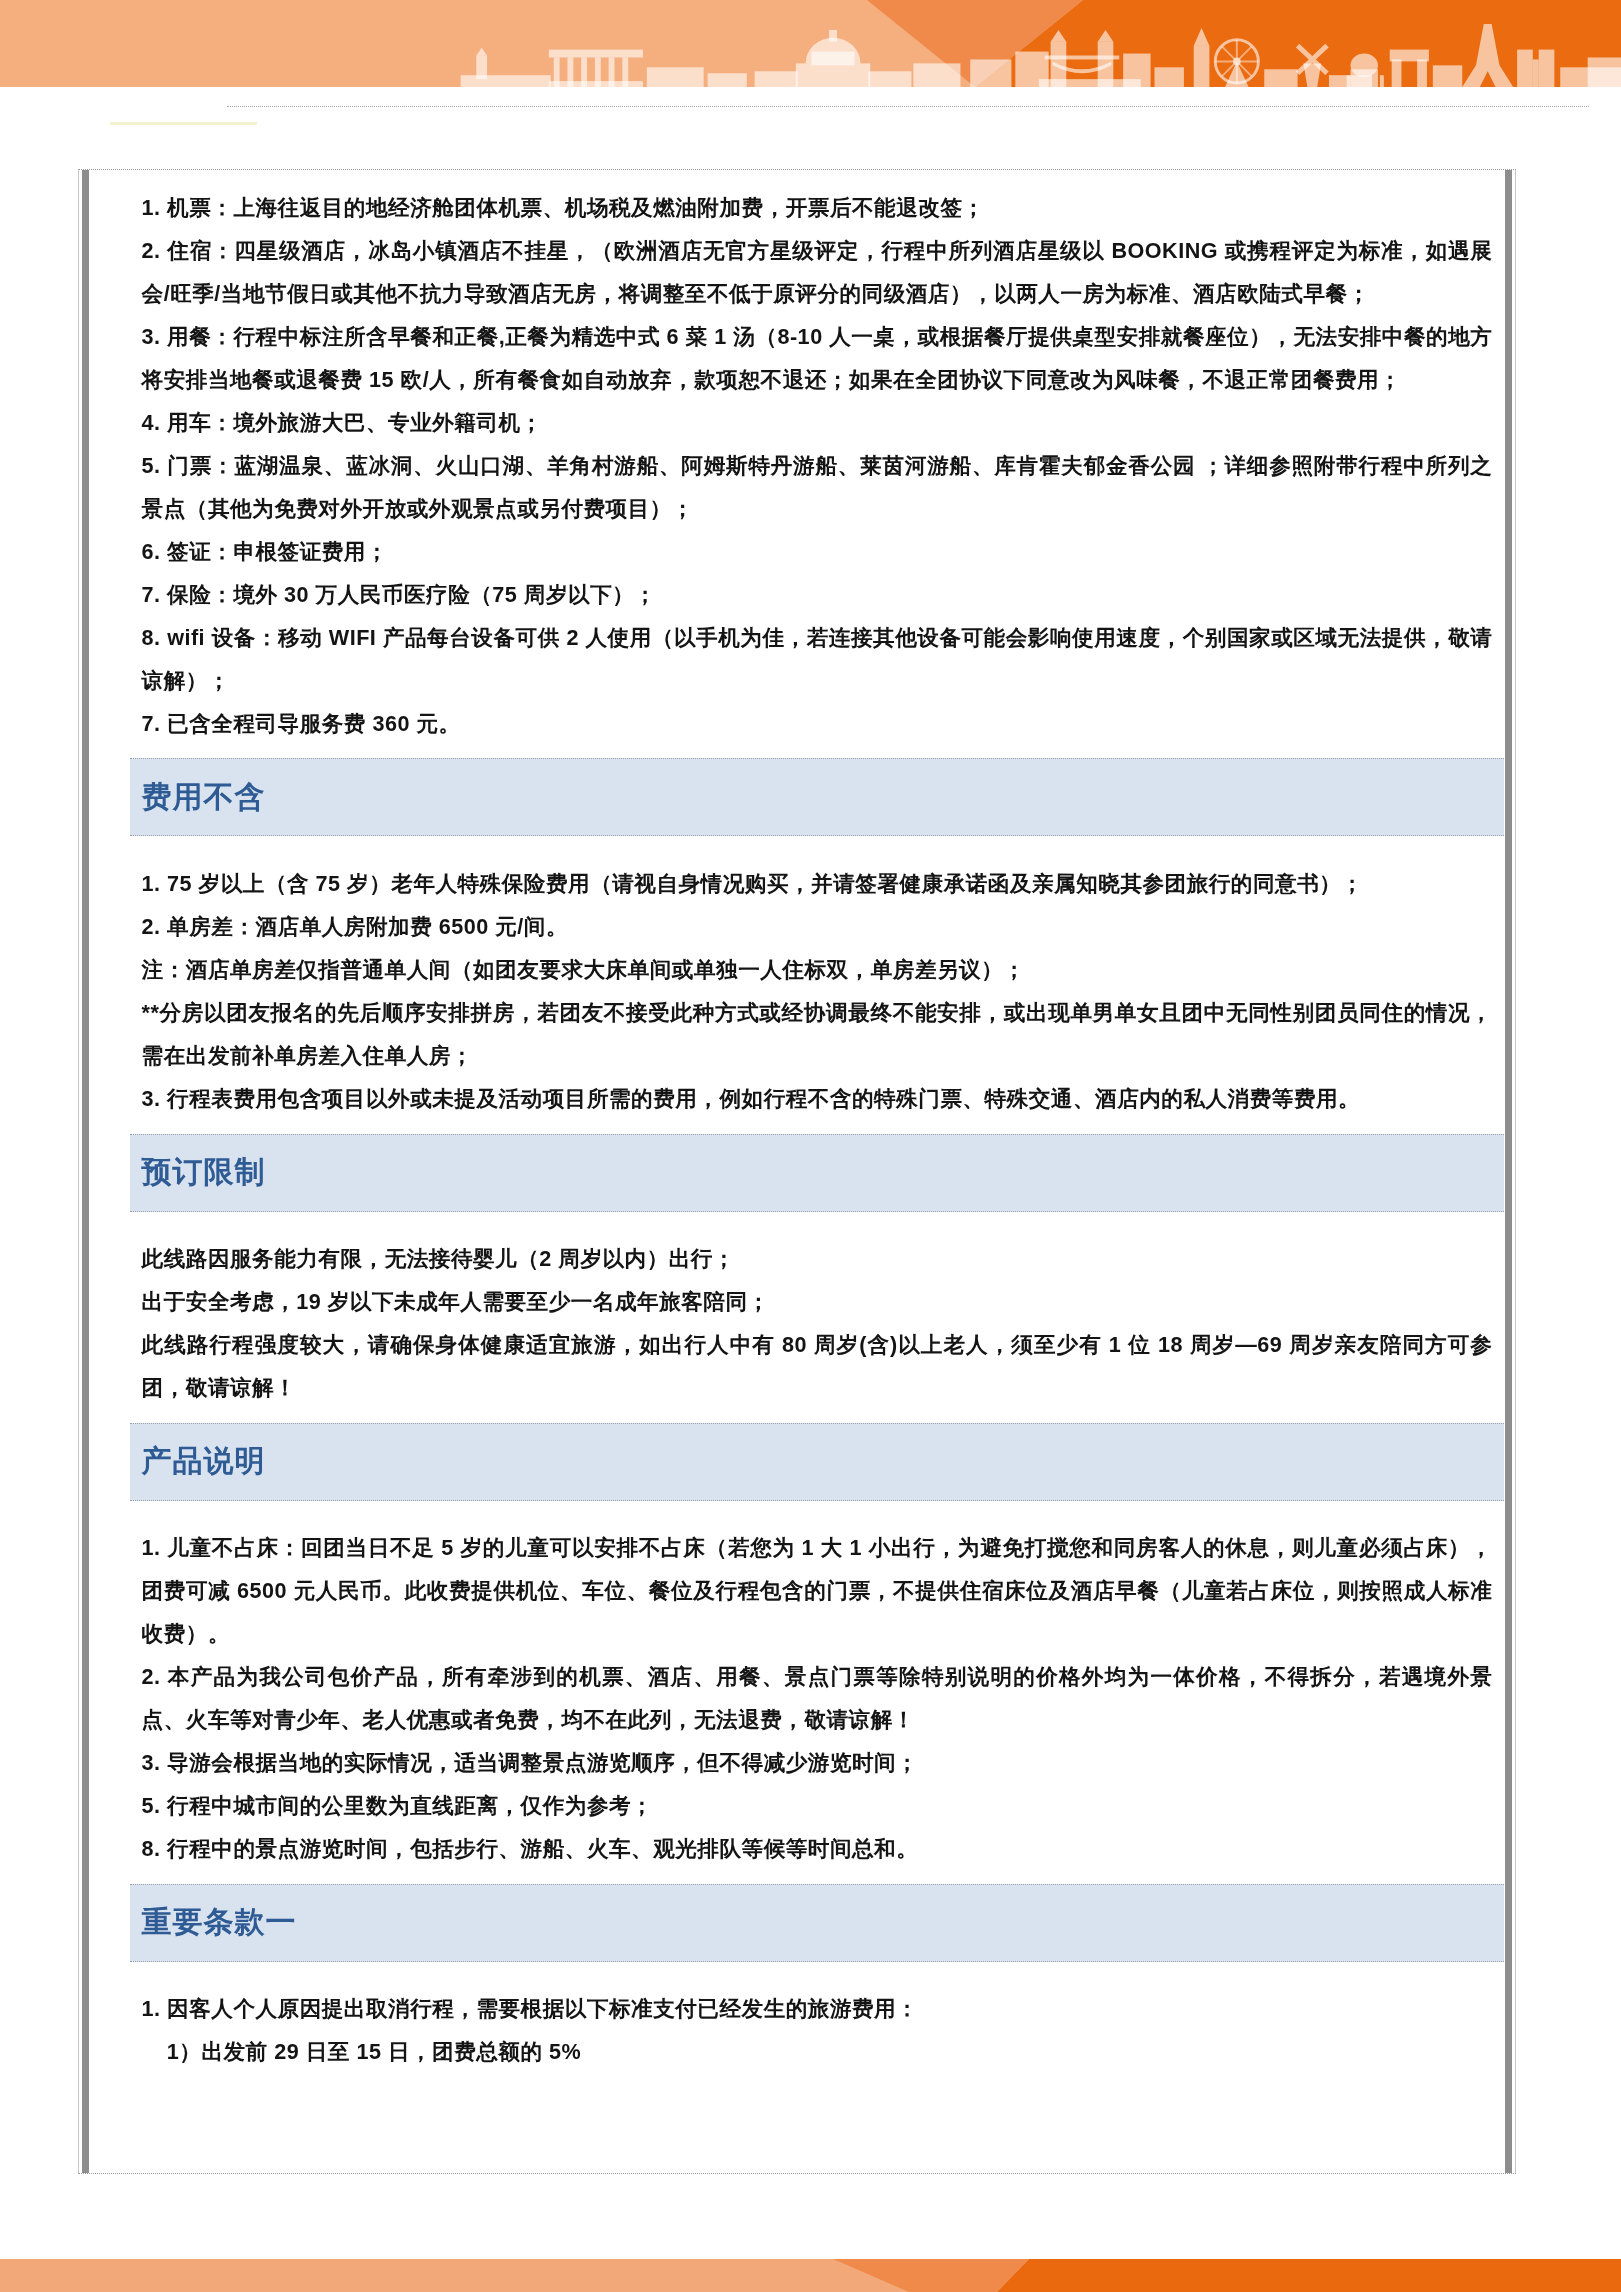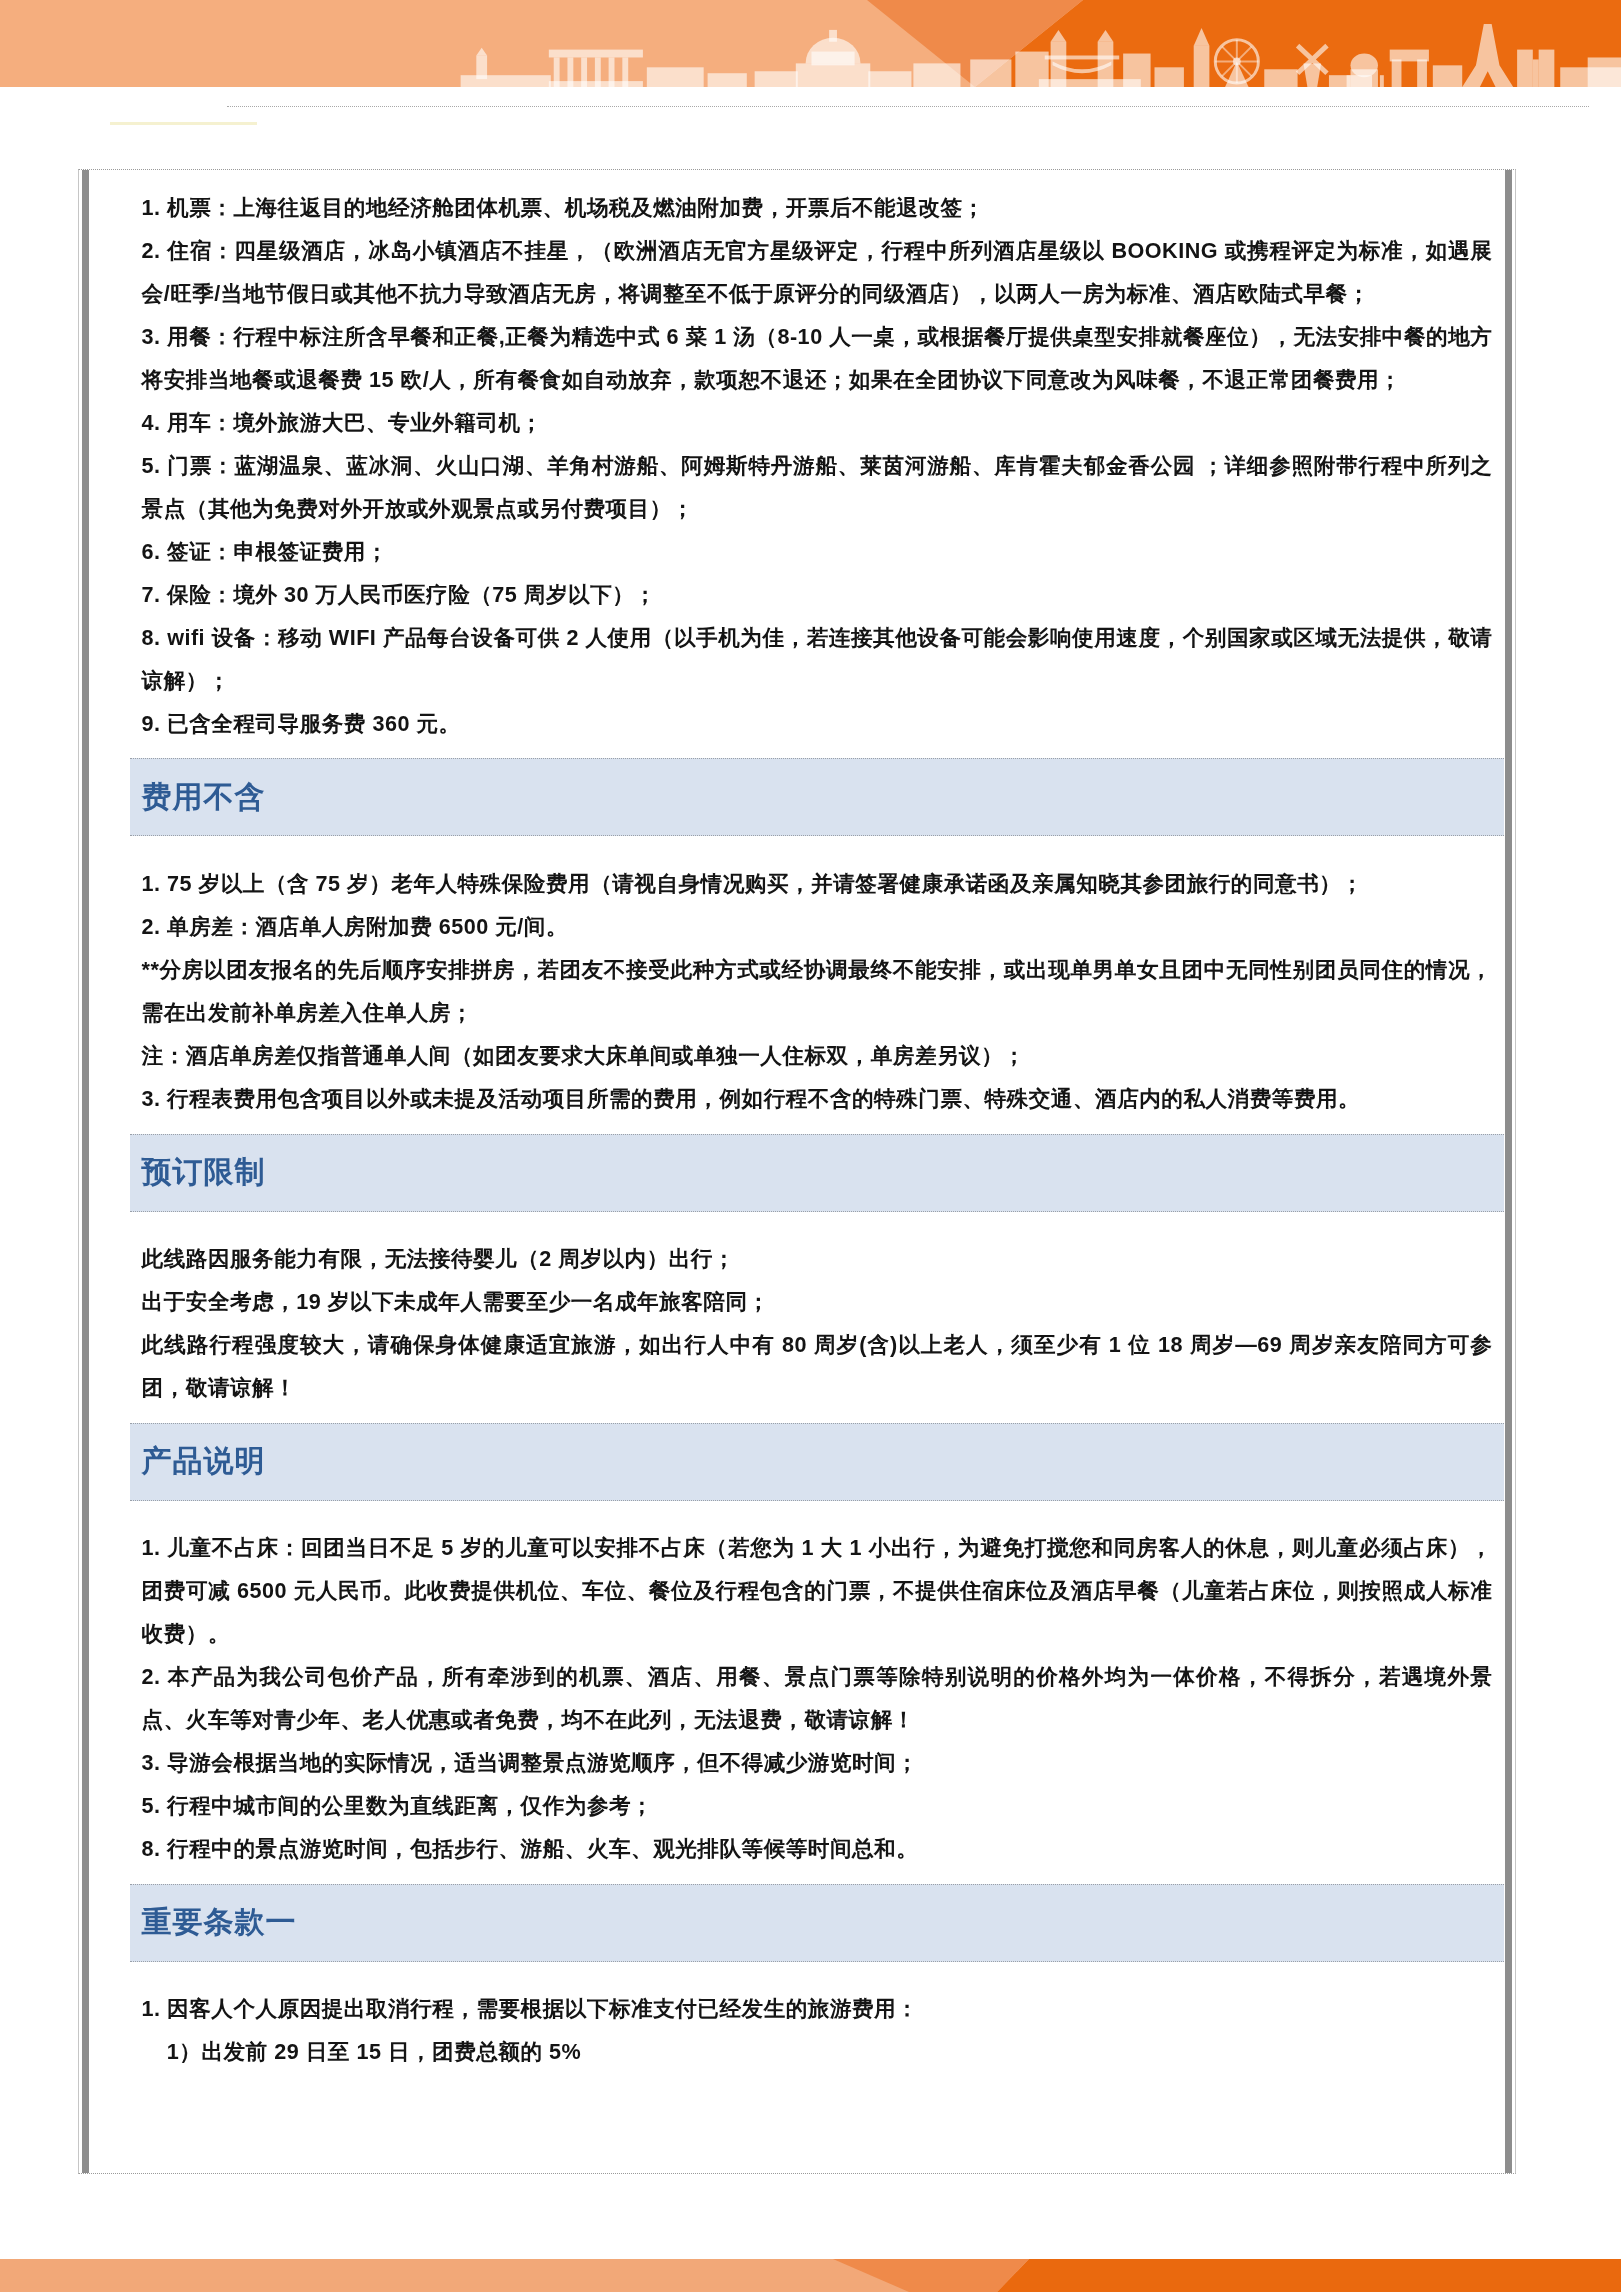--- a/index.html
+++ b/index.html
@@ -187,27 +187,27 @@
     <div class="content">
 
       <p class="body">1. 机票：上海往返目的地经济舱团体机票、机场税及燃油附加费，开票后不能退改签；</p>
       <p class="body">2. 住宿：四星级酒店，冰岛小镇酒店不挂星，（欧洲酒店无官方星级评定，行程中所列酒店星级以 BOOKING 或携程评定为标准，如遇展会/旺季/当地节假日或其他不抗力导致酒店无房，将调整至不低于原评分的同级酒店），以两人一房为标准、酒店欧陆式早餐；</p>
       <p class="body">3. 用餐：行程中标注所含早餐和正餐,正餐为精选中式 6 菜 1 汤（8-10 人一桌，或根据餐厅提供桌型安排就餐座位），无法安排中餐的地方将安排当地餐或退餐费 15 欧/人，所有餐食如自动放弃，款项恕不退还；如果在全团协议下同意改为风味餐，不退正常团餐费用；</p>
       <p class="body">4. 用车：境外旅游大巴、专业外籍司机；</p>
       <p class="body">5. 门票：蓝湖温泉、蓝冰洞、火山口湖、羊角村游船、阿姆斯特丹游船、莱茵河游船、库肯霍夫郁金香公园 ；详细参照附带行程中所列之景点（其他为免费对外开放或外观景点或另付费项目）；</p>
       <p class="body">6. 签证：申根签证费用；</p>
       <p class="body">7. 保险：境外 30 万人民币医疗险（75 周岁以下）；</p>
       <p class="body">8. wifi 设备：移动 WIFI 产品每台设备可供 2 人使用（以手机为佳，若连接其他设备可能会影响使用速度，个别国家或区域无法提供，敬请谅解）；</p>
-      <p class="body">9. 已含全程司导服务费 360 元。</p>
+      <p class="body">7. 已含全程司导服务费 360 元。</p>
 
       <div class="section-bar">费用不含</div>
       <p class="body">1. 75 岁以上（含 75 岁）老年人特殊保险费用（请视自身情况购买，并请签署健康承诺函及亲属知晓其参团旅行的同意书）；</p>
       <p class="body">2. 单房差：酒店单人房附加费 6500 元/间。</p>
+      <p class="body">注：酒店单房差仅指普通单人间（如团友要求大床单间或单独一人住标双，单房差另议）；</p>
       <p class="body">**分房以团友报名的先后顺序安排拼房，若团友不接受此种方式或经协调最终不能安排，或出现单男单女且团中无同性别团员同住的情况，需在出发前补单房差入住单人房；</p>
-      <p class="body">注：酒店单房差仅指普通单人间（如团友要求大床单间或单独一人住标双，单房差另议）；</p>
       <p class="body">3. 行程表费用包含项目以外或未提及活动项目所需的费用，例如行程不含的特殊门票、特殊交通、酒店内的私人消费等费用。</p>
 
       <div class="section-bar">预订限制</div>
       <p class="body">此线路因服务能力有限，无法接待婴儿（2 周岁以内）出行；</p>
       <p class="body">出于安全考虑，19 岁以下未成年人需要至少一名成年旅客陪同；</p>
       <p class="body">此线路行程强度较大，请确保身体健康适宜旅游，如出行人中有 80 周岁(含)以上老人，须至少有 1 位 18 周岁—69 周岁亲友陪同方可参团，敬请谅解！</p>
 
       <div class="section-bar">产品说明</div>
       <p class="body">1. 儿童不占床：回团当日不足 5 岁的儿童可以安排不占床（若您为 1 大 1 小出行，为避免打搅您和同房客人的休息，则儿童必须占床），团费可减 6500 元人民币。此收费提供机位、车位、餐位及行程包含的门票，不提供住宿床位及酒店早餐（儿童若占床位，则按照成人标准收费）。</p>
       <p class="body">2. 本产品为我公司包价产品，所有牵涉到的机票、酒店、用餐、景点门票等除特别说明的价格外均为一体价格，不得拆分，若遇境外景点、火车等对青少年、老人优惠或者免费，均不在此列，无法退费，敬请谅解！</p>

